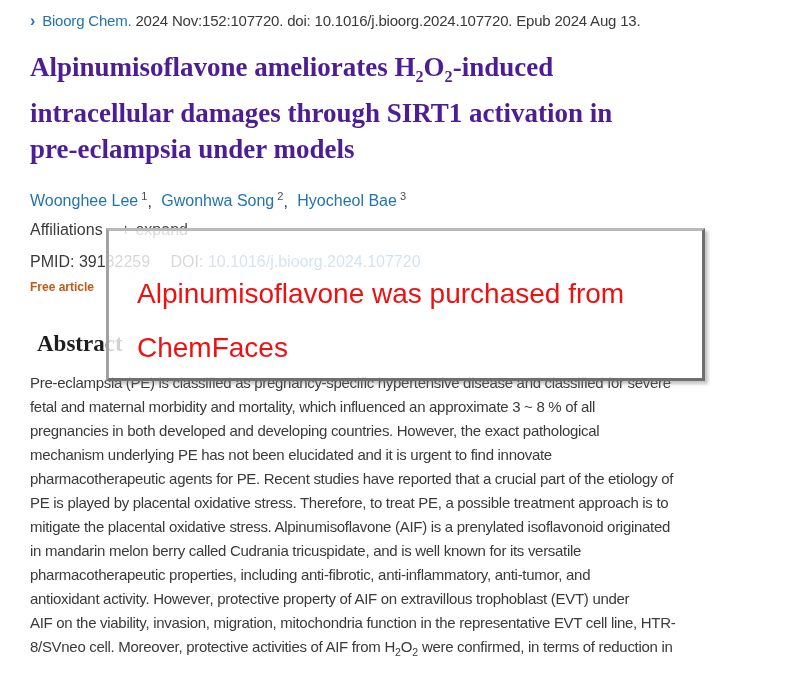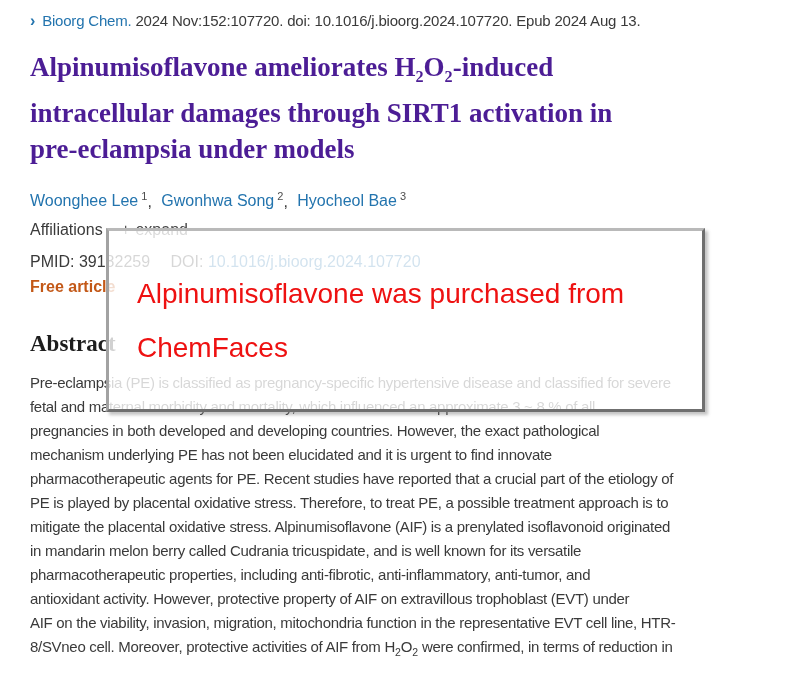--- a/index.html
+++ b/index.html
@@ -31,31 +31,31 @@
   
   .affil { margin-top:6px; font-size:16px; line-height:22px; color:#3a3a3a; }
   .expand-btn { margin-left:14px; color:#464646; cursor:pointer; display:inline-block; }
   .plus { margin-right:5px; font-weight:400; }
 
   
   .ids { margin-top:10px; font-size:16px; line-height:22px; white-space:nowrap; }
   .doi-group { margin-left:16px; }
 
   
-  .free { margin-top:3px; font-size:16px; line-height:22px; font-weight:700; color:#c35817; }
+  .free { margin-top:3px; font-size:12px; line-height:22px; font-weight:700; color:#c35817; }
 
   
   .abs-heading { font-family:"Liberation Serif", serif; font-weight:700; font-size:23px; line-height:28px; color:#1d1d1d; margin-top:32px; }
   .abstract { margin-top:13px; font-size:15px; line-height:24px; letter-spacing:-0.3px; color:#3a3a3a; }
   .abstract .line { white-space:nowrap; height:24px; }
   .abstract sub { font-size:70%; letter-spacing:0; }
 
   
   .overlay {
-    position:absolute; left:106px; top:228px; width:599px; height:184px;
+    position:absolute; left:106px; top:228px; width:599px; height:153px;
     box-sizing:border-box; z-index:10;
     background:rgba(255,255,255,0.80);
     border:3px solid; border-color:#b9b9b9 #6f6f6f #6f6f6f #a2a2a2;
     box-shadow:3px 3px 3px rgba(125,125,125,0.45);
   }
   .overlay-text {
     margin:36px 0 0 28px; font-size:28px; line-height:54px;
     color:#ee1111; white-space:nowrap;
   }
 </style>
@@ -90,21 +90,21 @@
     <span>PMID:</span>
     <span>39182259</span>
     <span class="doi-group">
       <span>DOI:</span>
       <a class="blue-link">10.1016/j.bioorg.2024.107720</a>
     </span>
   </div>
 
   <div class="free">Free article</div>
 
-  <h2 class="abs-heading" style="margin-bottom:0;">Abstract</h2>
+  <h2 class="abs-heading" style="margin-bottom:0;margin-left:7px;">Abstract</h2>
 
   <div class="abstract">
       <div class="line"><span>Pre-eclampsia (PE) is classified as pregnancy-specific hypertensive disease and classified for severe</span></div>
       <div class="line"><span>fetal and maternal morbidity and mortality, which influenced an approximate 3 ~ 8 % of all</span></div>
       <div class="line"><span>pregnancies in both developed and developing countries. However, the exact pathological</span></div>
       <div class="line"><span>mechanism underlying PE has not been elucidated and it is urgent to find innovate</span></div>
       <div class="line"><span>pharmacotherapeutic agents for PE. Recent studies have reported that a crucial part of the etiology of</span></div>
       <div class="line"><span>PE is played by placental oxidative stress. Therefore, to treat PE, a possible treatment approach is to</span></div>
       <div class="line"><span>mitigate the placental oxidative stress. Alpinumisoflavone (AIF) is a prenylated isoflavonoid originated</span></div>
       <div class="line"><span>in mandarin melon berry called Cudrania tricuspidate, and is well known for its versatile</span></div>

